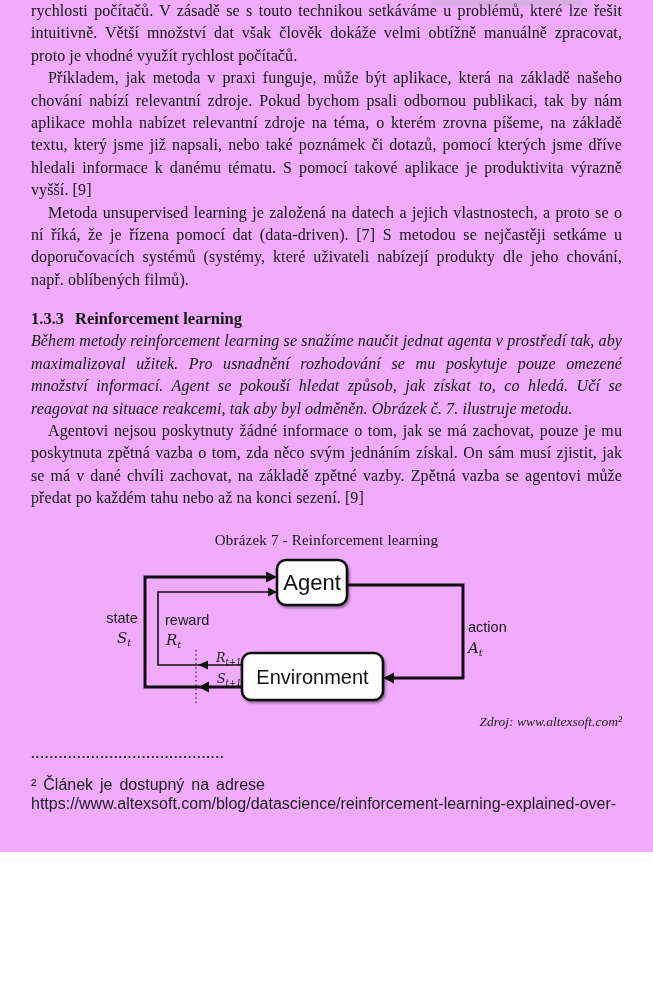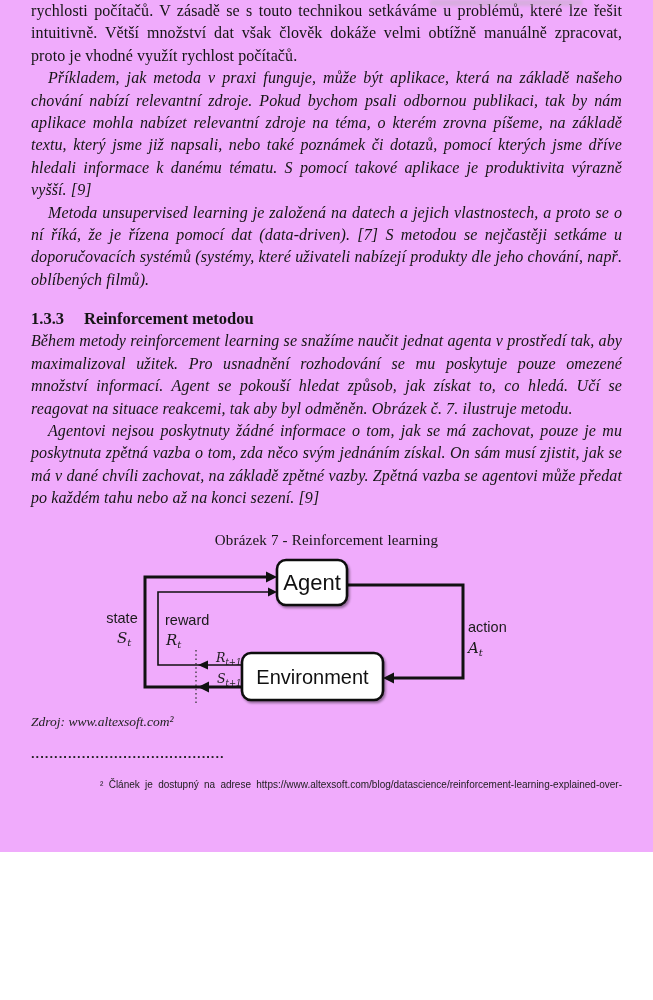--- a/index.html
+++ b/index.html
@@ -17,65 +17,64 @@
     background:rgba(175,175,175,.38);
     filter:blur(1.6px);
   }
   .body{padding:0 31px;}
   p.para{
     margin:0;
     font-size:16px;line-height:22.4px;
     text-align:justify;
     letter-spacing:0.1px;
   }
-  p.indent{text-indent:17px;font-style:italic;}
+  p.indent{text-indent:17px;}
   .p1{margin-top:41px;}
   .p2{margin-top:7px;}
   .p3{margin-top:9px;}
   h3.heading{
     margin:17px 0 0 0;
     font-size:16.5px;line-height:22px;
     font-weight:bold;
   }
-  h3.heading .h-num{margin-right:20px;}
+  h3.heading .h-num{margin-right:11px;}
   .p4{margin-top:5px;font-style:italic;}
   .p5{margin-top:8px;}
   .caption{
     margin-top:20px;
     text-align:center;
     font-weight:normal;
     font-size:15px;line-height:21px;
     letter-spacing:0.2px;
   }
   svg.diagram{display:block;margin-top:2px;}
   .diag-word{font-family:"Liberation Sans",sans-serif;font-size:14.5px;fill:#1a1a1a;}
   .diag-math{font-family:"DejaVu Serif",serif;font-style:italic;font-size:15px;fill:#1a1a1a;}
   .diag-math-sm{font-family:"DejaVu Serif",serif;font-style:italic;font-size:12.5px;fill:#1a1a1a;}
   .box-label{font-family:"Liberation Sans",sans-serif;fill:#111;}
   .source{
     margin-top:2px;
-    text-align:left;
+    text-align:right;
     font-style:italic;
     font-size:13.5px;line-height:18px;
     color:#222;
   }
   .dots{
     margin-top:16px;
     font-family:"Liberation Sans",sans-serif;
     font-size:13px;font-weight:bold;
     letter-spacing:1px;line-height:13px;
     color:#222;
     white-space:nowrap;
   }
   .footnote{
     margin-top:15px;
     font-family:"Liberation Sans",sans-serif;
-    font-size:10px;line-height:19px;
+    font-size:16px;line-height:19px;
     color:#1c1c1c;
-    text-align:right;
   }
   .fn-line1{word-spacing:2.5px;}
   .fn-line2{padding-left:22px;}
   .page-number{
     position:absolute;top:951px;right:80px;
     font-family:"Liberation Sans",sans-serif;
     font-size:12.5px;font-weight:bold;
     letter-spacing:0.4px;
     color:#111;
   }
@@ -89,21 +88,21 @@
 
   <main class="body">
 
     <p class="para p1">rychlosti počítačů. V zásadě se s touto technikou setkáváme u problémů, které lze řešit intuitivně. Větší množství dat však člověk dokáže velmi obtížně manuálně zpracovat, proto je vhodné využít rychlost počítačů.</p>
 
     <p class="para indent p2">Příkladem, jak metoda v praxi funguje, může být aplikace, která na základě našeho chování nabízí relevantní zdroje. Pokud bychom psali odbornou publikaci, tak by nám aplikace mohla nabízet relevantní zdroje na téma, o kterém zrovna píšeme, na základě textu, který jsme již napsali, nebo také poznámek či dotazů, pomocí kterých jsme dříve hledali informace k danému tématu. S pomocí takové aplikace je produktivita výrazně vyšší. [9]</p>
 
     <p class="para indent p3">Metoda unsupervised learning je založená na datech a jejich vlastnostech, a proto se o ní říká, že je řízena pomocí dat (data-driven). [7] S metodou se nejčastěji setkáme u doporučovacích systémů (systémy, které uživateli nabízejí produkty dle jeho chování, např. oblíbených filmů).</p>
 
     <h3 class="heading">
-      <span class="h-num">1.3.3</span><span>Reinforcement metodou</span>
+      <span class="h-num">1.3.3</span><span>Reinforcement learning</span>
     </h3>
 
     <p class="para p4">Během metody reinforcement learning se snažíme naučit jednat agenta v prostředí tak, aby maximalizoval užitek. Pro usnadnění rozhodování se mu poskytuje pouze omezené množství informací. Agent se pokouší hledat způsob, jak získat to, co hledá. Učí se reagovat na situace reakcemi, tak aby byl odměněn.  Obrázek č. 7. ilustruje metodu.</p>
 
     <p class="para indent p5">Agentovi nejsou poskytnuty žádné informace o tom, jak se má zachovat, pouze je mu poskytnuta zpětná vazba o tom, zda něco svým jednáním získal. On sám musí zjistit, jak se má v dané chvíli zachovat, na základě zpětné vazby. Zpětná vazba se agentovi může předat po každém tahu nebo až na konci sezení. [9]</p>
 
     <div class="caption">Obrázek 7 - Reinforcement learning</div>
 
     <svg class="diagram" width="591" height="158" viewBox="0 0 591 158">
       <defs>

